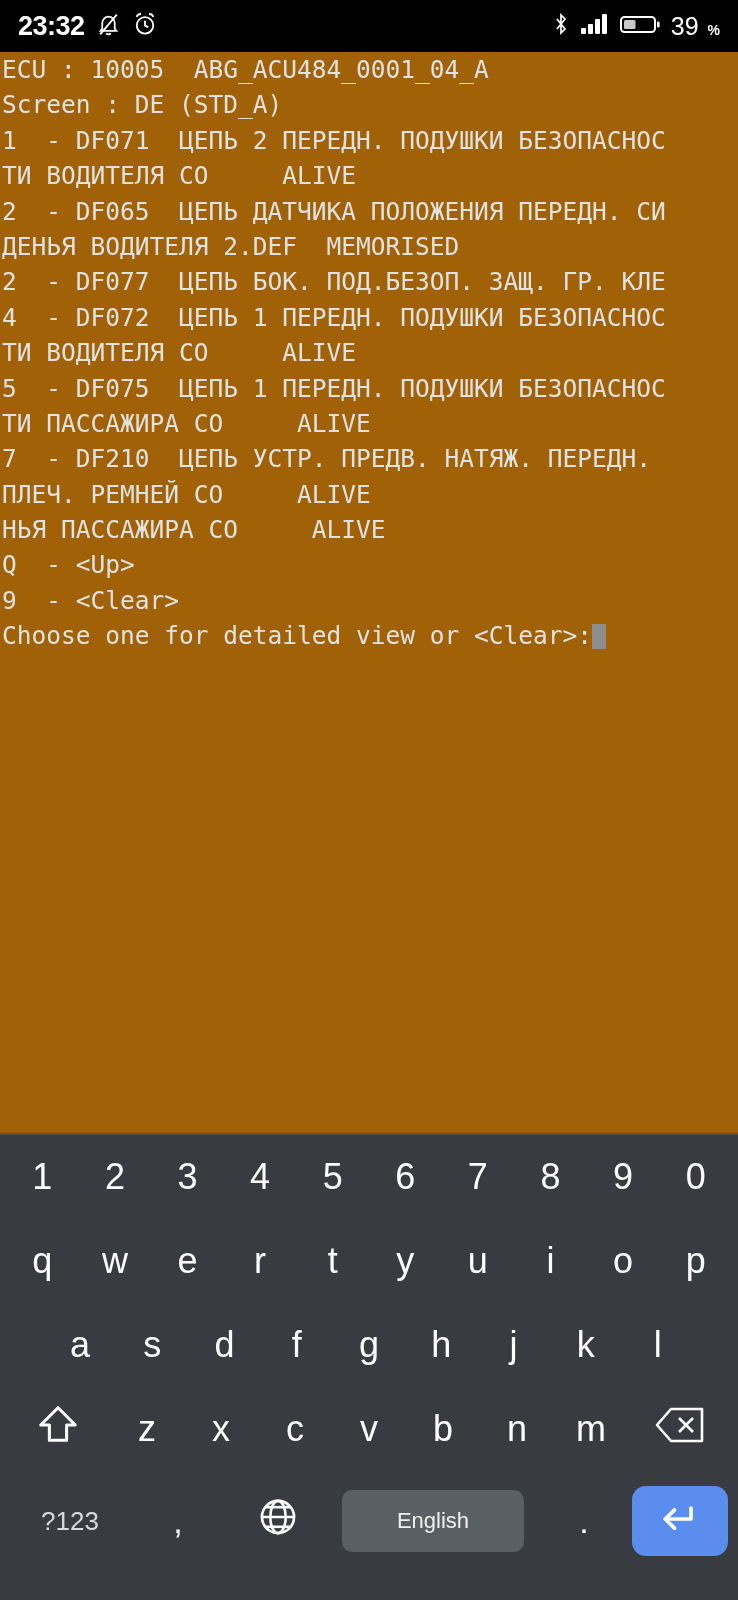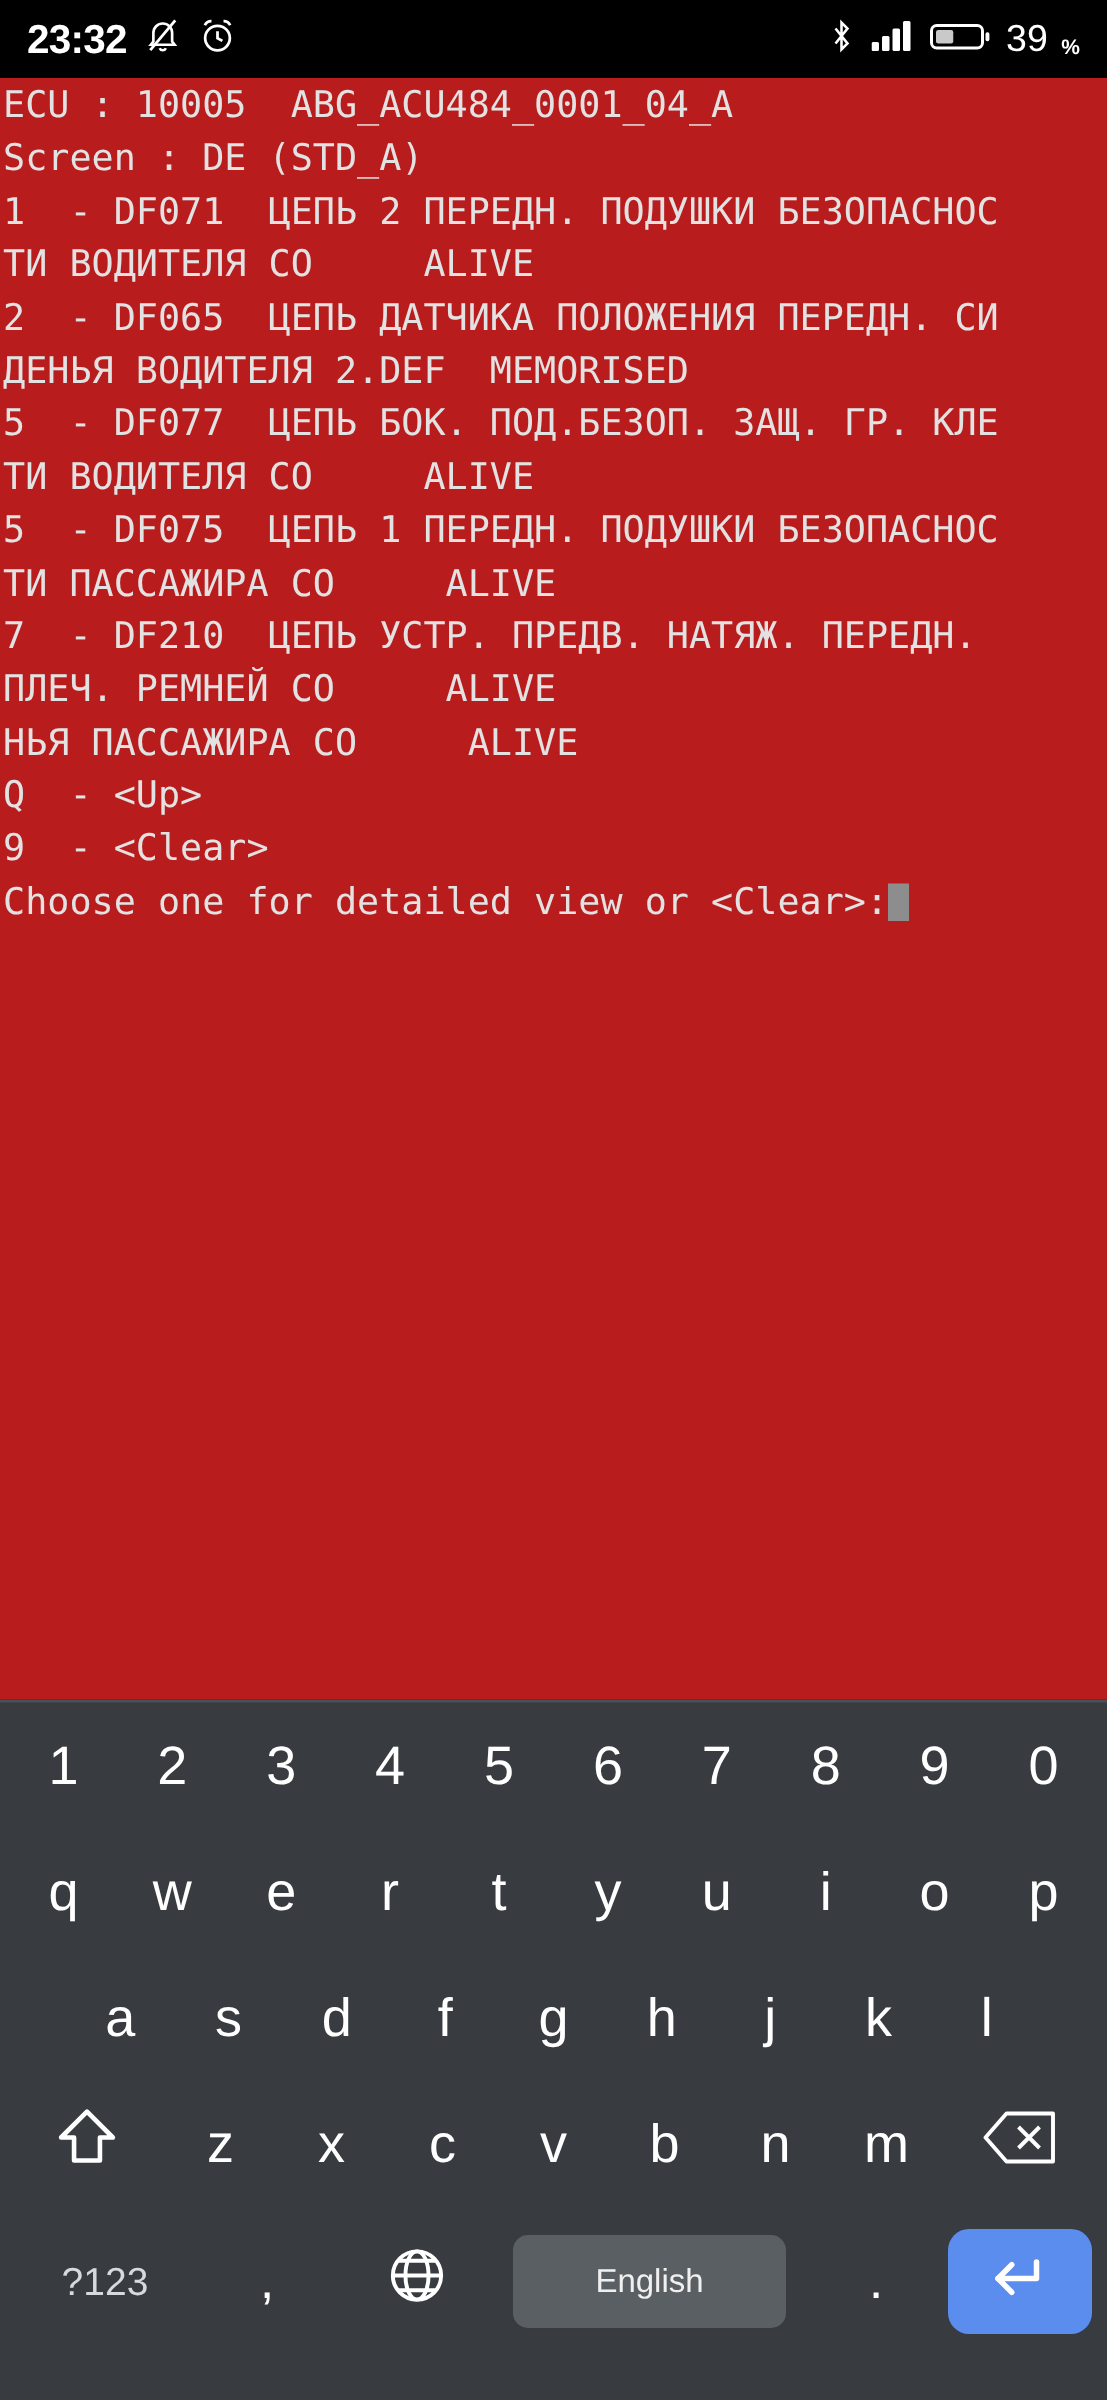--- a/index.html
+++ b/index.html
@@ -22,21 +22,21 @@
   .status-left { display:flex; align-items:center; gap:11px; }
   .status-right { display:flex; align-items:center; gap:9px; }
   .clock { font-size:27px; font-weight:bold; letter-spacing:-0.5px; line-height:1; }
   .sicon { display:block; }
   .batt-pct { font-size:25px; font-weight:normal; line-height:1; }
   .pct-sign { font-size:14px; font-weight:bold; line-height:1; align-self:flex-end; padding-bottom:3px; }
 
   
   .terminal {
     position:absolute; top:52px; left:0; width:738px; height:1081px;
-    background:#b91c1c;
+    background:#a16207;
     overflow:hidden;
   }
   .term-line {
     font-family:"DejaVu Sans Mono","Liberation Mono",monospace;
     font-size:24.5px;
     line-height:35.4px;
     color:#e2e2e2;
     white-space:pre;
     letter-spacing:0px;
     padding-left:2px;
@@ -140,21 +140,22 @@
     </div>
   </div>
 
   <div class="terminal">
     <div class="term-line">ECU : 10005  ABG_ACU484_0001_04_A</div>
     <div class="term-line">Screen : DE (STD_A)</div>
     <div class="term-line">1  - DF071  ЦЕПЬ 2 ПЕРЕДН. ПОДУШКИ БЕЗОПАСНОС</div>
     <div class="term-line">ТИ ВОДИТЕЛЯ СО     ALIVE</div>
     <div class="term-line">2  - DF065  ЦЕПЬ ДАТЧИКА ПОЛОЖЕНИЯ ПЕРЕДН. СИ</div>
     <div class="term-line">ДЕНЬЯ ВОДИТЕЛЯ 2.DEF  MEMORISED</div>
-    <div class="term-line">5  - DF077  ЦЕПЬ БОК. ПОД.БЕЗОП. ЗАЩ. ГР. КЛЕ</div>
+    <div class="term-line">2  - DF077  ЦЕПЬ БОК. ПОД.БЕЗОП. ЗАЩ. ГР. КЛЕ</div>
+    <div class="term-line">4  - DF072  ЦЕПЬ 1 ПЕРЕДН. ПОДУШКИ БЕЗОПАСНОС</div>
     <div class="term-line">ТИ ВОДИТЕЛЯ СО     ALIVE</div>
     <div class="term-line">5  - DF075  ЦЕПЬ 1 ПЕРЕДН. ПОДУШКИ БЕЗОПАСНОС</div>
     <div class="term-line">ТИ ПАССАЖИРА СО     ALIVE</div>
     <div class="term-line">7  - DF210  ЦЕПЬ УСТР. ПРЕДВ. НАТЯЖ. ПЕРЕДН.</div>
     <div class="term-line">ПЛЕЧ. РЕМНЕЙ СО     ALIVE</div>
     <div class="term-line">НЬЯ ПАССАЖИРА СО     ALIVE</div>
     <div class="term-line">Q  - &lt;Up&gt;</div>
     <div class="term-line">9  - &lt;Clear&gt;</div>
     <div class="term-line"><span>Choose one for detailed view or &lt;Clear&gt;:</span><span class="cursor"></span></div>
   </div>

